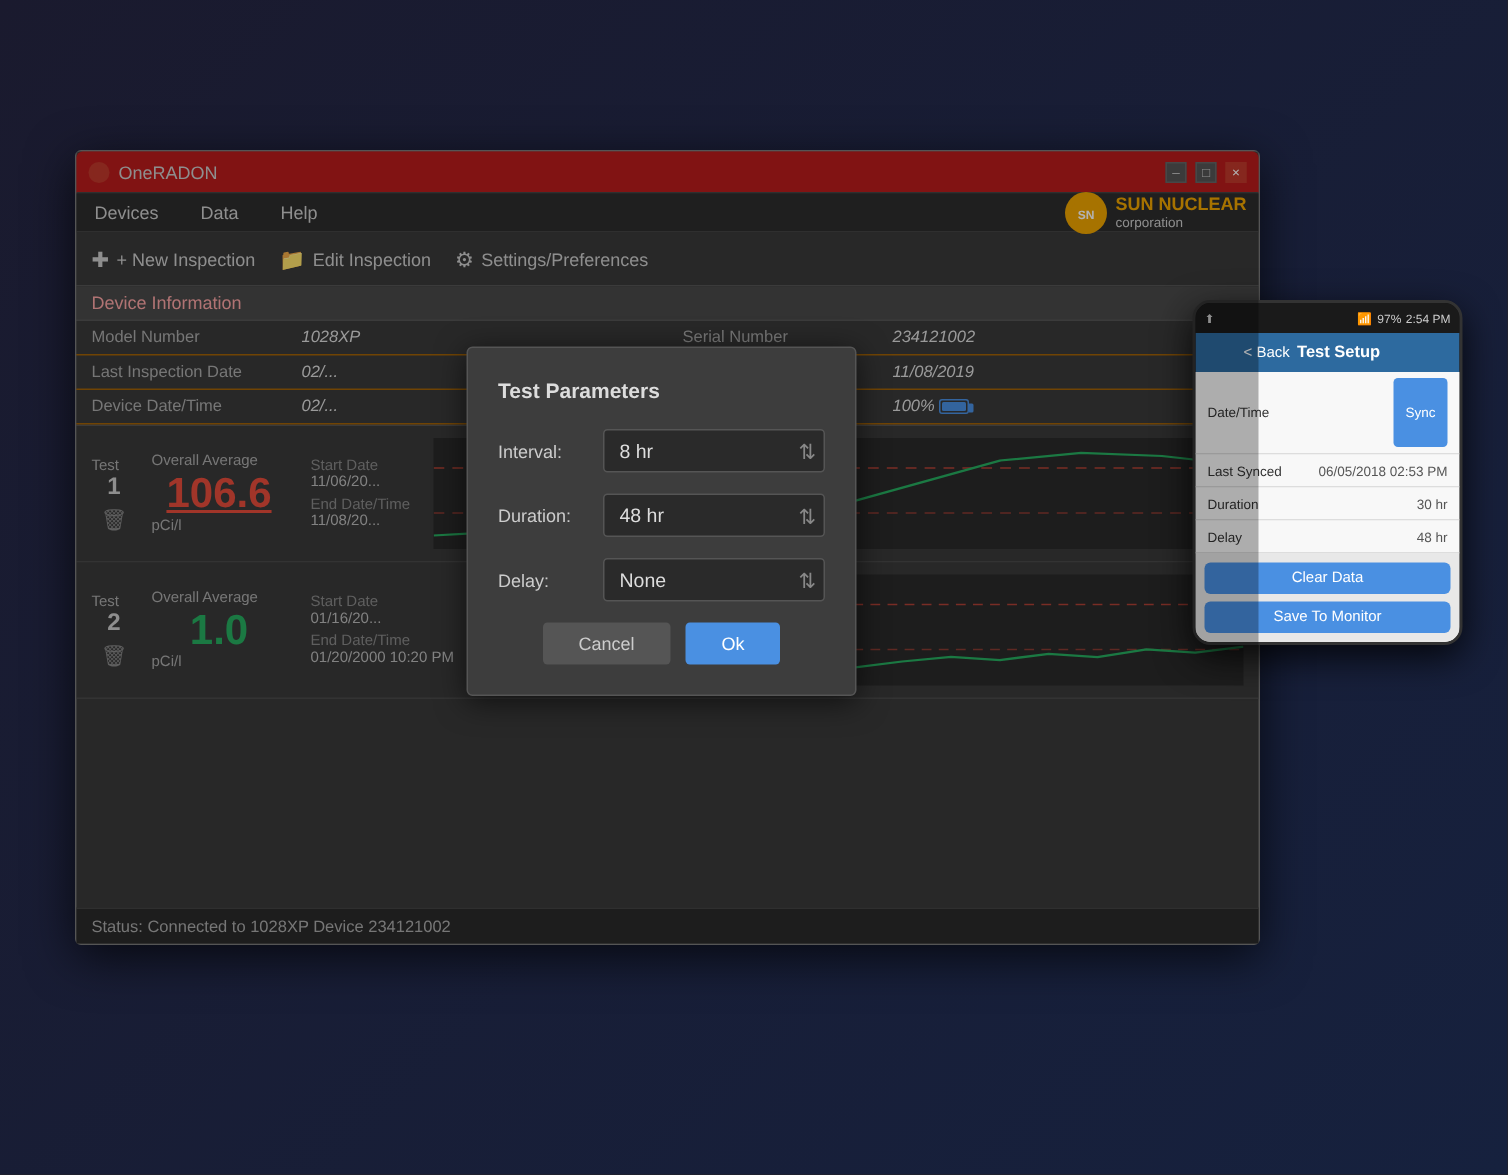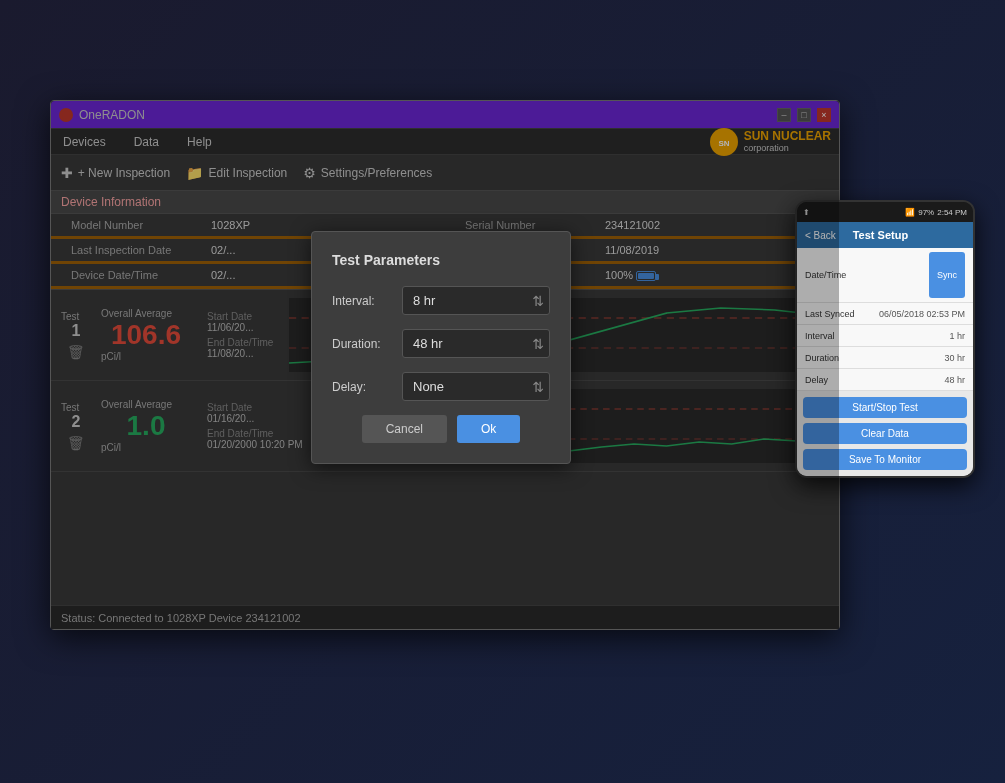--- a/index.html
+++ b/index.html
@@ -31,21 +31,21 @@
       background: #3a3a3a;
       border: 1px solid #555;
       border-radius: 4px;
       position: absolute;
       top: 100px;
       left: 50px;
       box-shadow: 0 8px 32px rgba(0,0,0,0.7);
     }
 
     .title-bar {
-      background: #6d28d9;
+      background: #b91c1c;
       height: 28px;
       display: flex;
       align-items: center;
       justify-content: space-between;
       padding: 0 8px;
       border-bottom: 1px solid #444;
       border-radius: 4px 4px 0 0;
     }
 
     .title-bar-left {
@@ -173,35 +173,36 @@
     }
 
     .info-table {
       display: grid;
       grid-template-columns: 1fr 1fr;
       border-bottom: 1px solid #555;
     }
 
     .info-row {
       display: flex;
-      padding: 5px 20px;
+      padding: 5px 10px;
       align-items: flex-start;
-      border-bottom: 3px solid #a16207;
+      border-bottom: 1px solid #a16207;
     }
 
     .info-label {
       color: #aaa;
       font-size: 11px;
       width: 140px;
       flex-shrink: 0;
     }
 
     .info-value {
       color: #ddd;
       font-size: 11px;
+      font-style: italic;
     }
 
     
     .tests-area {
       display: flex;
       flex-direction: column;
     }
 
     .test-row {
       display: flex;
@@ -224,21 +225,21 @@
       width: 30px;
     }
 
     .test-avg-value {
       font-size: 28px;
       font-weight: bold;
       width: 90px;
       text-align: center;
     }
 
-    .test-avg-red { color: #e74c3c; }
+    .test-avg-red { color: #e74c3c; text-decoration: underline; }
     .test-avg-green { color: #27ae60; }
 
     .test-dates {
       margin-left: 10px;
       font-size: 10px;
       color: #bbb;
     }
 
     .delete-icon {
       color: #888;
@@ -413,20 +414,21 @@
       align-items: center;
       justify-content: space-between;
       padding: 4px 8px;
       height: 26px;
     }
 
     .phone-back-btn {
       color: #fff;
       font-size: 10px;
       cursor: pointer;
+      margin-left: 24px;
     }
 
     .phone-header-title {
       color: #fff;
       font-size: 11px;
       font-weight: 600;
     }
 
     .phone-content {
       background: #f0f0f0;
@@ -738,32 +740,27 @@
     <div class="phone-content">
       <div class="phone-row">
         <span class="phone-row-label">Date/Time</span>
         <span class="phone-row-value sync-btn">Sync</span>
       </div>
       <div class="phone-row">
         <span class="phone-row-label">Last Synced</span>
         <span class="phone-row-value">06/05/2018 02:53 PM</span>
       </div>
       <div class="phone-row">
-        <span class="phone-row-label">Interval</span>
-        <span class="phone-row-value">1 hr</span>
-      </div>
-      <div class="phone-row">
         <span class="phone-row-label">Duration</span>
         <span class="phone-row-value">30 hr</span>
       </div>
       <div class="phone-row">
         <span class="phone-row-label">Delay</span>
         <span class="phone-row-value">48 hr</span>
       </div>
       <div class="phone-buttons-area">
-        <button class="phone-action-btn">Start/Stop Test</button>
         <button class="phone-action-btn">Clear Data</button>
         <button class="phone-action-btn">Save To Monitor</button>
       </div>
     </div>
   </div>
 
 </div>
 
 </body></html>

